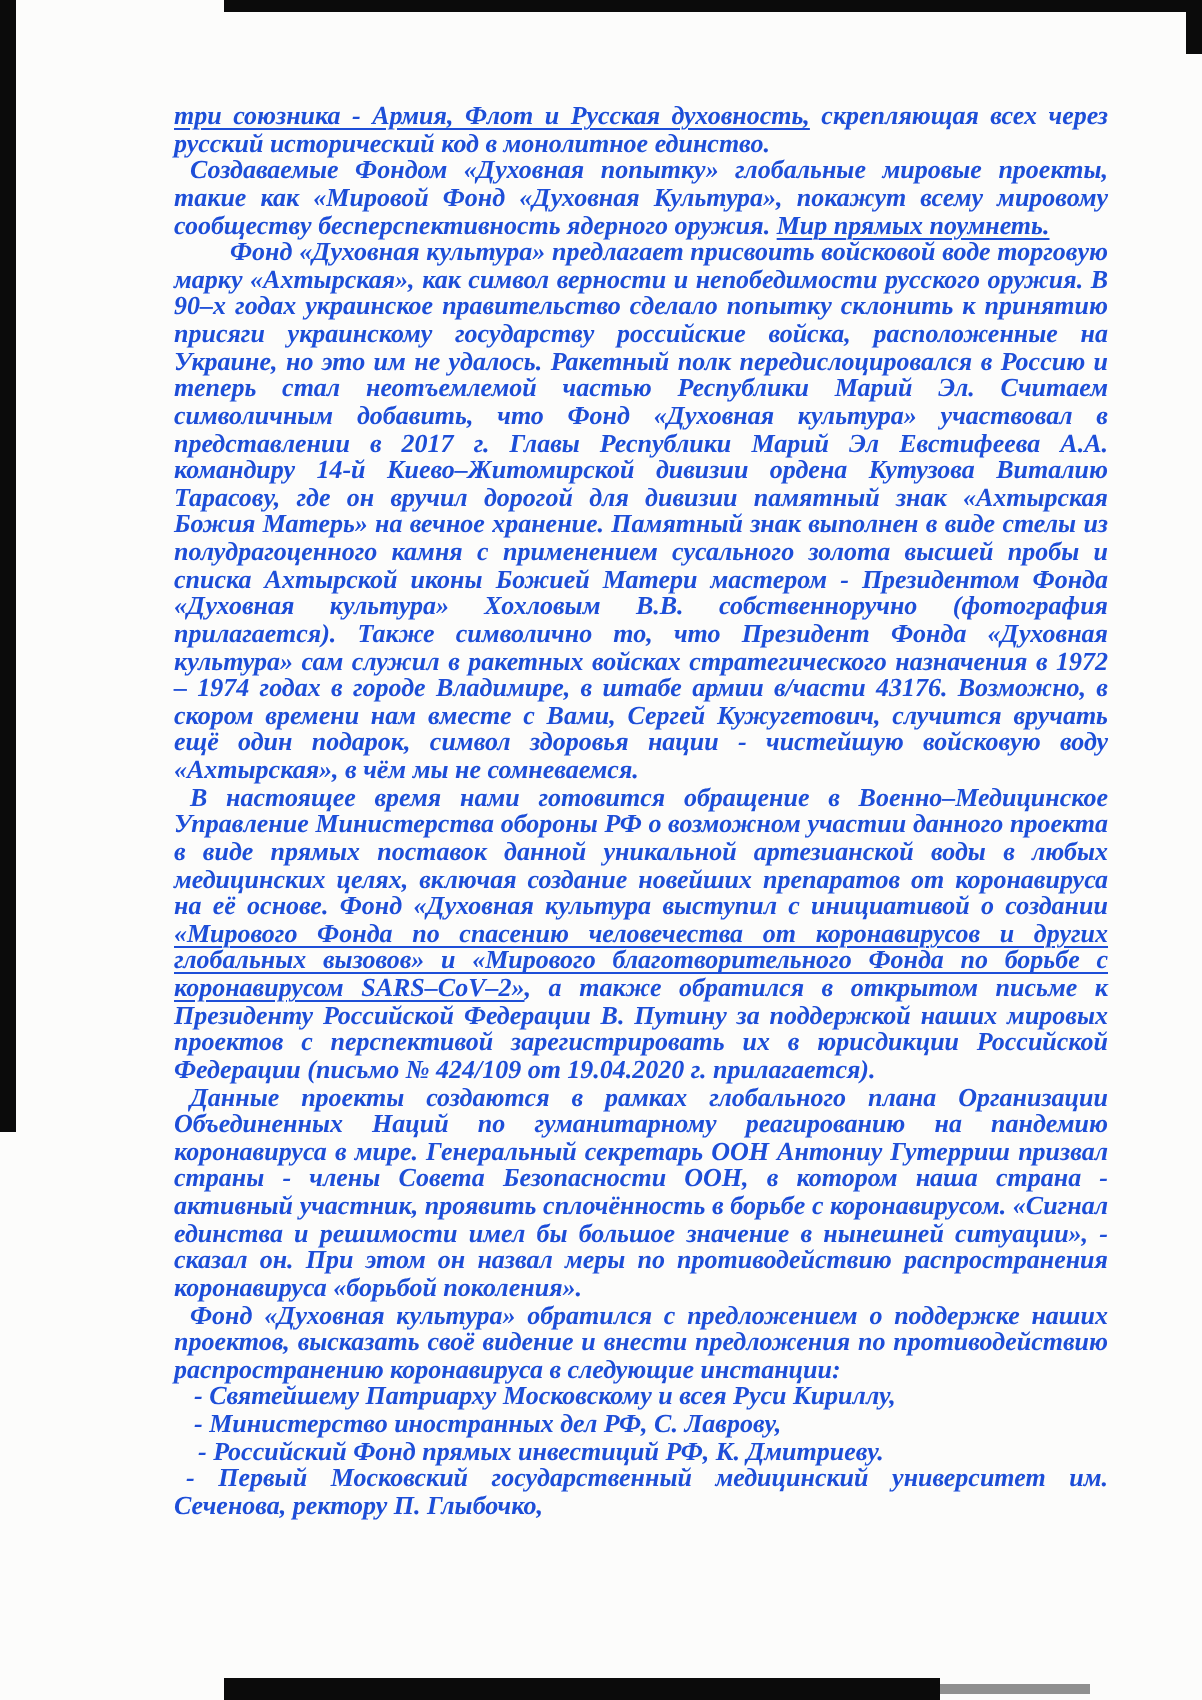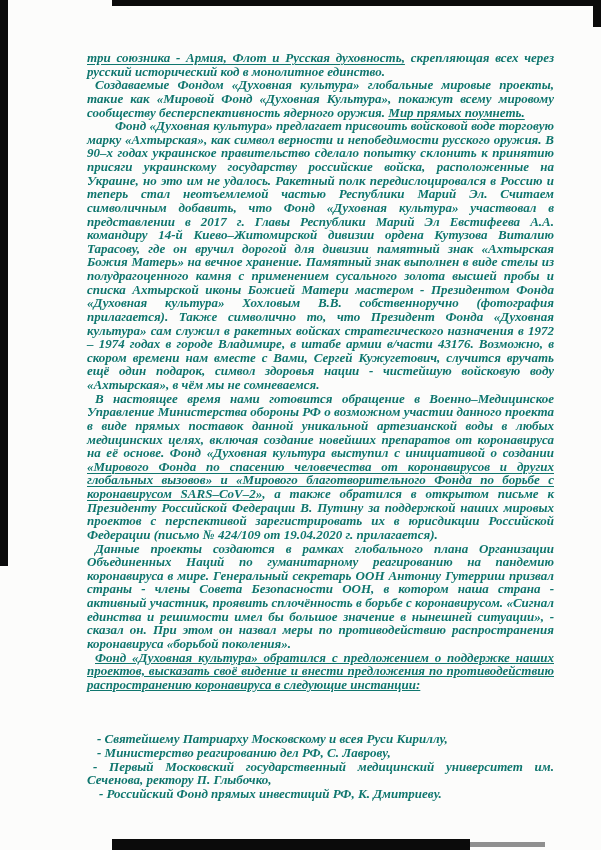--- a/index.html
+++ b/index.html
@@ -16,21 +16,21 @@
   .artifact.top    { left: 112px; top: 0;     width: 489px; height: 6px; }
   .artifact.corner { left: 593px; top: 0;     width: 8px;   height: 27px; }
   .artifact.left   { left: 0;     top: 0;     width: 8px;   height: 566px; }
   .artifact.bottom { left: 112px; top: 839px; width: 358px; height: 11px; }
   .artifact.bottom-ext { left: 470px; top: 842px; width: 75px; height: 5px; background: #8f8f8f; }
   
   .text {
     position: absolute;
     left: 87px; top: 51px;
     width: 467px;
-    color: #0f766e;
+    color: #1d4ed8;
     font-weight: bold;
     font-style: italic;
     font-size: 13px;
     line-height: 13.62px;
     text-align: justify;
   }
   .text p { margin: 0; padding: 0; }
   .text .u {
     text-decoration: underline;
     text-decoration-thickness: 1px;
@@ -41,23 +41,23 @@
 <body>
 
 <div class="page">
   <div class="artifact top"></div>
   <div class="artifact corner"></div>
   <div class="artifact left"></div>
   <div class="artifact bottom"></div>
   <div class="artifact bottom-ext"></div>
   <div class="text">
       <p style="text-indent: 0px;"><span class="u">три союзника - Армия, Флот и Русская духовность,</span><span> скрепляющая всех через русский исторический код в монолитное единство.</span></p>
-      <p style="text-indent: 8px;"><span>Создаваемые Фондом «Духовная культура» глобальные мировые проекты, такие как «Мировой Фонд «Духовная Культура», покажут всему мировому сообществу бесперспективность ядерного оружия. </span><span class="u">Мир прямых поумнеть.</span></p>
+      <p style="text-indent: 8px;"><span>Создаваемые Фондом «Духовная попытку» глобальные мировые проекты, такие как «Мировой Фонд «Духовная Культура», покажут всему мировому сообществу бесперспективность ядерного оружия. </span><span class="u">Мир прямых поумнеть.</span></p>
       <p style="text-indent: 28px;"><span>Фонд «Духовная культура» предлагает присвоить войсковой воде торговую марку «Ахтырская», как символ верности и непобедимости русского оружия. В 90–х годах украинское правительство сделало попытку склонить к принятию присяги украинскому государству российские войска, расположенные на Украине, но это им не удалось. Ракетный полк передислоцировался в Россию и теперь стал неотъемлемой частью Республики Марий Эл. Считаем символичным добавить, что Фонд «Духовная культура» участвовал в представлении в 2017 г. Главы Республики Марий Эл Евстифеева А.А. командиру 14-й Киево–Житомирской дивизии ордена Кутузова Виталию Тарасову, где он вручил дорогой для дивизии памятный знак «Ахтырская Божия Матерь» на вечное хранение. Памятный знак выполнен в виде стелы из полудрагоценного камня с применением сусального золота высшей пробы и списка Ахтырской иконы Божией Матери мастером - Президентом Фонда «Духовная культура» Хохловым В.В. собственноручно (фотография прилагается). Также символично то, что Президент Фонда «Духовная культура» сам служил в ракетных войсках стратегического назначения в 1972 – 1974 годах в городе Владимире, в штабе армии в/части 43176. Возможно, в скором времени нам вместе с Вами, Сергей Кужугетович, случится вручать ещё один подарок, символ здоровья нации - чистейшую войсковую воду «Ахтырская», в чём мы не сомневаемся.</span></p>
       <p style="text-indent: 8px;"><span>В настоящее время нами готовится обращение в Военно–Медицинское Управление Министерства обороны РФ о возможном участии данного проекта в виде прямых поставок данной уникальной артезианской воды в любых медицинских целях, включая создание новейших препаратов от коронавируса на её основе. Фонд «Духовная культура выступил с инициативой о создании </span><span class="u">«Мирового Фонда по спасению человечества от коронавирусов и других глобальных вызовов» и «Мирового благотворительного Фонда по борьбе с коронавирусом SARS–CoV–2»</span><span>, а также обратился в открытом письме к Президенту Российской Федерации В. Путину за поддержкой наших мировых проектов с перспективой зарегистрировать их в юрисдикции Российской Федерации (письмо № 424/109 от 19.04.2020 г. прилагается).</span></p>
       <p style="text-indent: 8px;"><span>Данные проекты создаются в рамках глобального плана Организации Объединенных Наций по гуманитарному реагированию на пандемию коронавируса в мире. Генеральный секретарь ООН Антониу Гутерриш призвал страны - члены Совета Безопасности ООН, в котором наша страна - активный участник, проявить сплочённость в борьбе с коронавирусом. «Сигнал единства и решимости имел бы большое значение в нынешней ситуации», - сказал он. При этом он назвал меры по противодействию распространения коронавируса «борьбой поколения».</span></p>
-      <p style="text-indent: 8px; text-decoration: underline;"><span>Фонд «Духовная культура» обратился с предложением о поддержке наших проектов, высказать своё видение и внести предложения по противодействию распространению коронавируса в следующие инстанции:</span></p>
-      <p style="text-indent: 10px; margin-top: 41px;"><span>- Святейшему Патриарху Московскому и всея Руси Кириллу,</span></p>
-      <p style="text-indent: 10px;"><span>- Министерство реагированию дел РФ, С. Лаврову,</span></p>
+      <p style="text-indent: 8px;"><span>Фонд «Духовная культура» обратился с предложением о поддержке наших проектов, высказать своё видение и внести предложения по противодействию распространению коронавируса в следующие инстанции:</span></p>
+      <p style="text-indent: 10px;"><span>- Святейшему Патриарху Московскому и всея Руси Кириллу,</span></p>
+      <p style="text-indent: 10px;"><span>- Министерство иностранных дел РФ, С. Лаврову,</span></p>
+      <p style="text-indent: 12px;"><span>- Российский Фонд прямых инвестиций РФ, К. Дмитриеву.</span></p>
       <p style="text-indent: 6px;"><span>- Первый Московский государственный медицинский университет им. Сеченова, ректору П. Глыбочко,</span></p>
-      <p style="text-indent: 12px;"><span>- Российский Фонд прямых инвестиций РФ, К. Дмитриеву.</span></p>
     </div>
 </div>
 
 </body></html>

